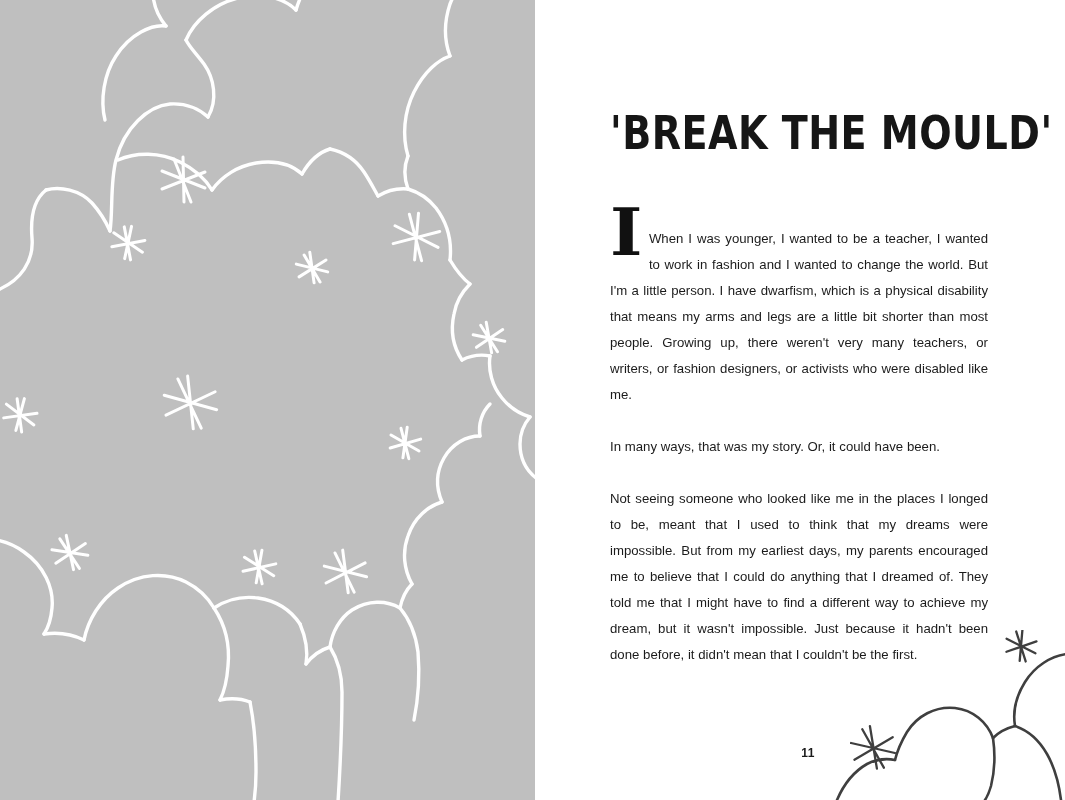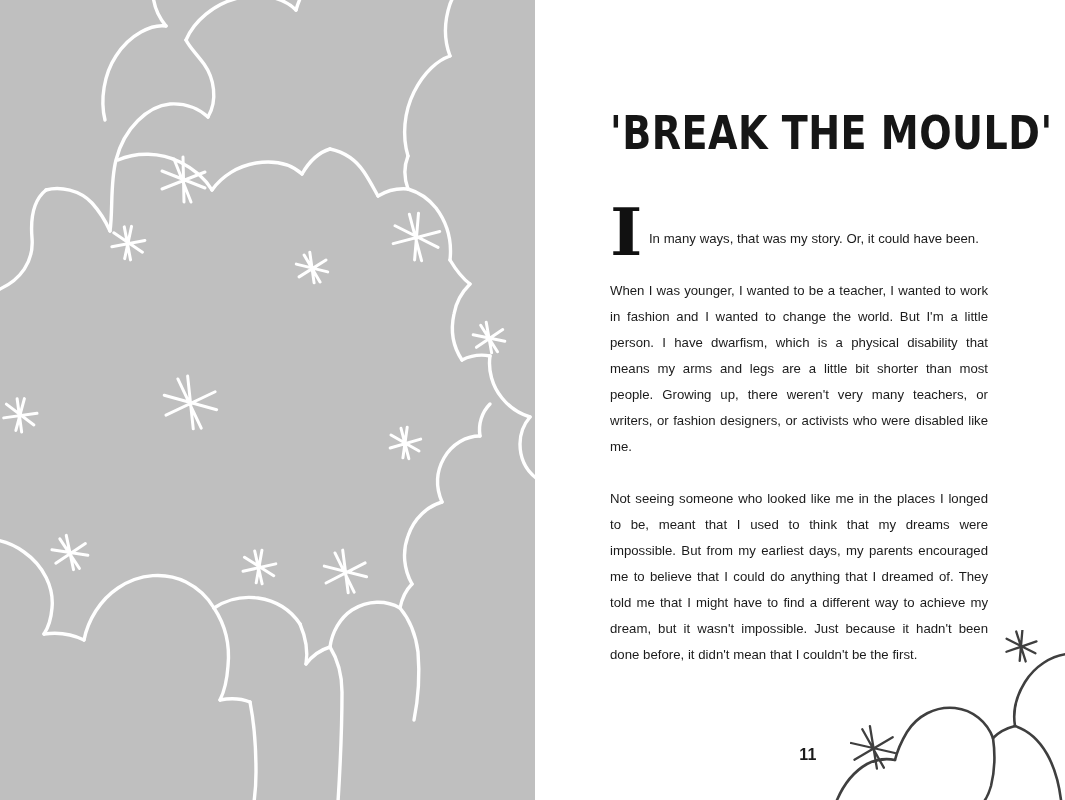--- a/index.html
+++ b/index.html
@@ -100,21 +100,21 @@
     transform-origin: left top;
   }
 
   #page-number {
     position: absolute;
     left: 16px;
     right: 0;
     top: 746px;
     text-align: center;
     font-family: "Liberation Sans", sans-serif;
-    font-size: 16px;
+    font-size: 12px;
     font-weight: 600;
     color: #1b1b1b;
     letter-spacing: 0.3px;
   }
 
   #corner-art {
     position: absolute;
     right: 0;
     bottom: 0;
     width: 230px;
@@ -252,23 +252,23 @@
   </div>
 
   <div id="right-page">
 
     <h1 id="chapter-title">'BREAK THE MOULD'</h1>
 
     <div id="body-copy">
 
       <p class="para first"><span class="dropcap">I</span></p>
 
+      <p class="para">When I was younger, I wanted to be a teacher, I wanted to work in fashion and I wanted to change the world. But I'm a little person. I have dwarfism, which is a physical disability that means my arms and legs are a little bit shorter than most people. Growing up, there weren't very many teachers, or writers, or fashion designers, or activists who were disabled like me.</p>
+
       <p class="para">In many ways, that was my story. Or, it could have been.</p>
-
-      <p class="para">When I was younger, I wanted to be a teacher, I wanted to work in fashion and I wanted to change the world. But I'm a little person. I have dwarfism, which is a physical disability that means my arms and legs are a little bit shorter than most people. Growing up, there weren't very many teachers, or writers, or fashion designers, or activists who were disabled like me.</p>
 
       <p class="para">Not seeing someone who looked like me in the places I longed to be, meant that I used to think that my dreams were impossible. But from my earliest days, my parents encouraged me to believe that I could do anything that I dreamed of. They told me that I might have to find a different way to achieve my dream, but it wasn't impossible. Just because it hadn't been done before, it didn't mean that I couldn't be the first.</p>
 
     </div>
 
     <div id="page-number">11</div>
 
     <svg id="corner-art" viewBox="0 0 230 170" xmlns="http://www.w3.org/2000/svg">
       <g fill="none" stroke="#3f3f3f" stroke-width="2.6" stroke-linecap="round" stroke-linejoin="round">
         <path d="M 232 24 C 216 26 200 36 190 52

